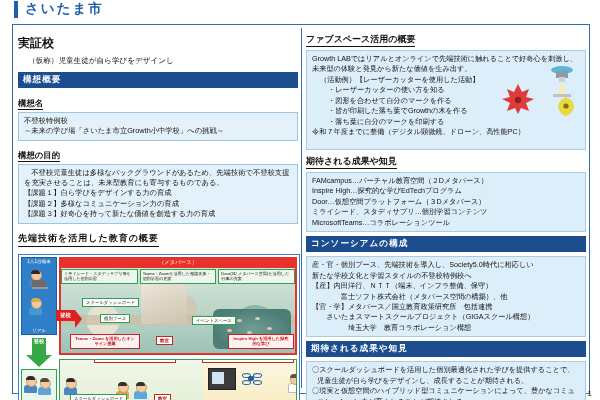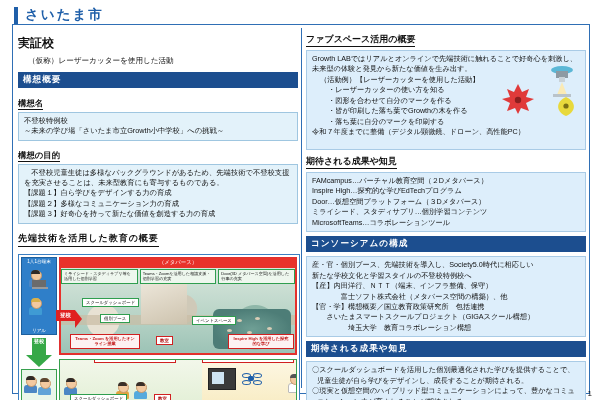--- a/index.html
+++ b/index.html
@@ -6,21 +6,21 @@
   body{
     width:600px;height:400px;overflow:hidden;
     background:#ffffff;
     font-family:"Liberation Sans","DejaVu Sans",sans-serif;
     color:#111;
     position:relative;
   }
   .slide{position:absolute;inset:0;}
 
   
-  .title-wrap{position:absolute;left:14px;top:6px;display:flex;align-items:center;gap:7px;}
+  .title-wrap{position:absolute;left:14px;top:0;display:flex;align-items:center;gap:7px;}
   .title-bar{width:4px;height:17px;background:#1f5fa9;}
   .title-text{font-size:13.5px;font-weight:bold;color:#1f5fa9;letter-spacing:2px;}
 
   
   .frame{position:absolute;left:12px;top:24px;width:576px;height:368px;border:1.5px solid #2f6fb5;}
 
   
   .col-left{position:absolute;left:18px;top:28px;width:280px;}
   .col-right{position:absolute;left:306px;top:28px;width:280px;}
   .vdiv{position:absolute;left:301px;top:28px;width:1px;height:360px;background:#2f6fb5;}
@@ -181,21 +181,21 @@
     <div class="title-bar"></div>
     <div class="title-text">さいたま市</div>
   </div>
 
   <div class="frame"></div>
   <div class="vdiv"></div>
 
   <div class="col-left">
 
     <div class="lbl-bold">実証校</div>
-    <div class="plain-ind">（仮称）レーザーカッターを使用した活動</div>
+    <div class="plain-ind">（仮称）児童生徒が自ら学びをデザインし</div>
 
     <div class="bar-head">構想概要</div>
 
     <div class="sub-head">構想名</div>
     <div class="box-lt nowrap-pre">不登校特例校
 ～未来の学び場「さいたま市立Growth小中学校」への挑戦～</div>
 
     <div class="sub-head">構想の目的</div>
     <div class="box-lt nowrap-pre">　不登校児童生徒は多様なバックグラウンドがあるため、先端技術で不登校支援を充実させることは、未来型教育にも寄与するものである。
 【課題１】自ら学びをデザインする力の育成
@@ -369,21 +369,21 @@
       <div>ミライシード、スタディサプリ…個別学習コンテンツ</div>
       <div>MicrosoftTeams…コラボレーションツール</div>
     </div>
 
     <div class="bar-head">コンソーシアムの構成</div>
     <div class="r-body">
       <div>産・官・個別ブース、先端技術を導入し、Society5.0時代に相応しい</div>
       <div>新たな学校文化と学習スタイルの不登校特例校へ</div>
       <div>【産】内田洋行、ＮＴＴ（端末、インフラ整備、保守）</div>
       <div>　　　　富士ソフト株式会社（メタバース空間の構築）、他</div>
-      <div>【官・学】構想概要／国立教育政策研究所　包括連携</div>
+      <div>【官・学】メタバース／国立教育政策研究所　包括連携</div>
       <div>　　さいたまスマートスクールプロジェクト（GIGAスクール構想）</div>
       <div>　　　　　埼玉大学　教育コラボレーション構想</div>
     </div>
 
     <div class="bar-head">期待される成果や知見</div>
     <div class="r-body">
       <div style="text-indent:-5px;padding-left:5px;">〇スクールダッシュボードを活用した個別最適化された学びを提供することで、児童生徒が自ら学びをデザインし、成長することが期待される。</div>
       <div style="text-indent:-5px;padding-left:5px;">〇現実と仮想空間のハイブリッド型コミュニケーションによって、豊かなコミュニケーション力が育まれることが期待される。</div>
 
     </div>

